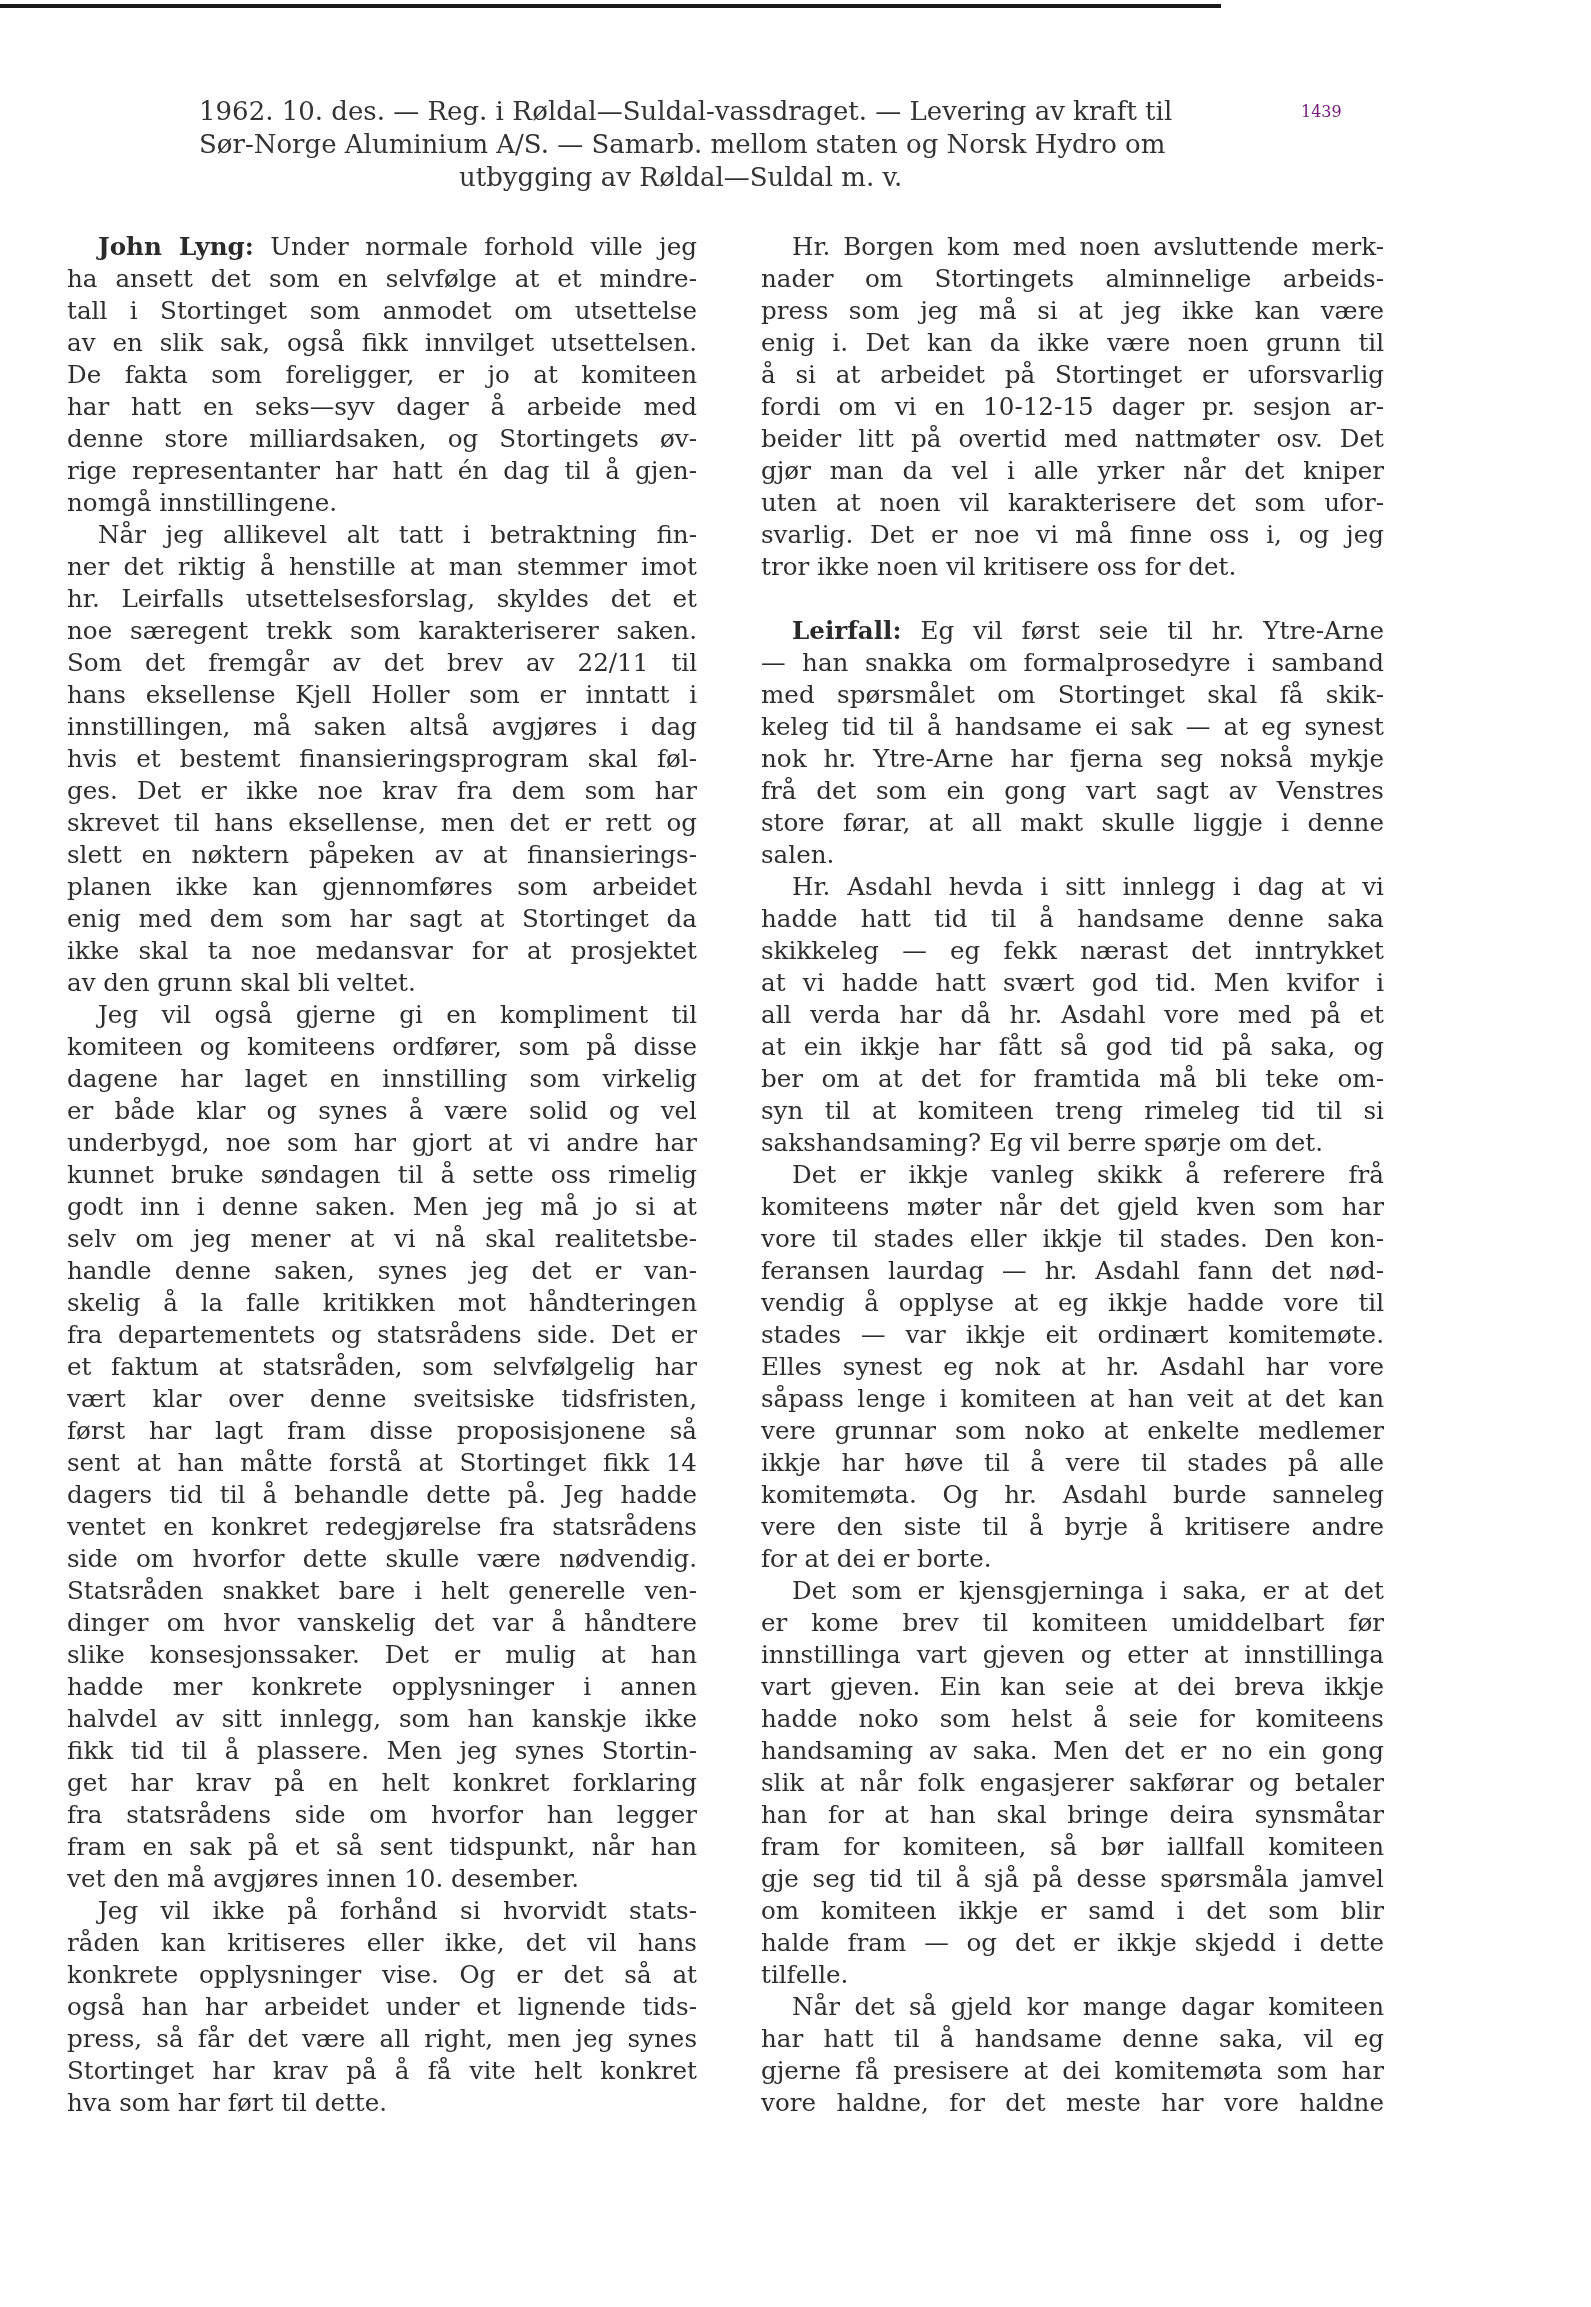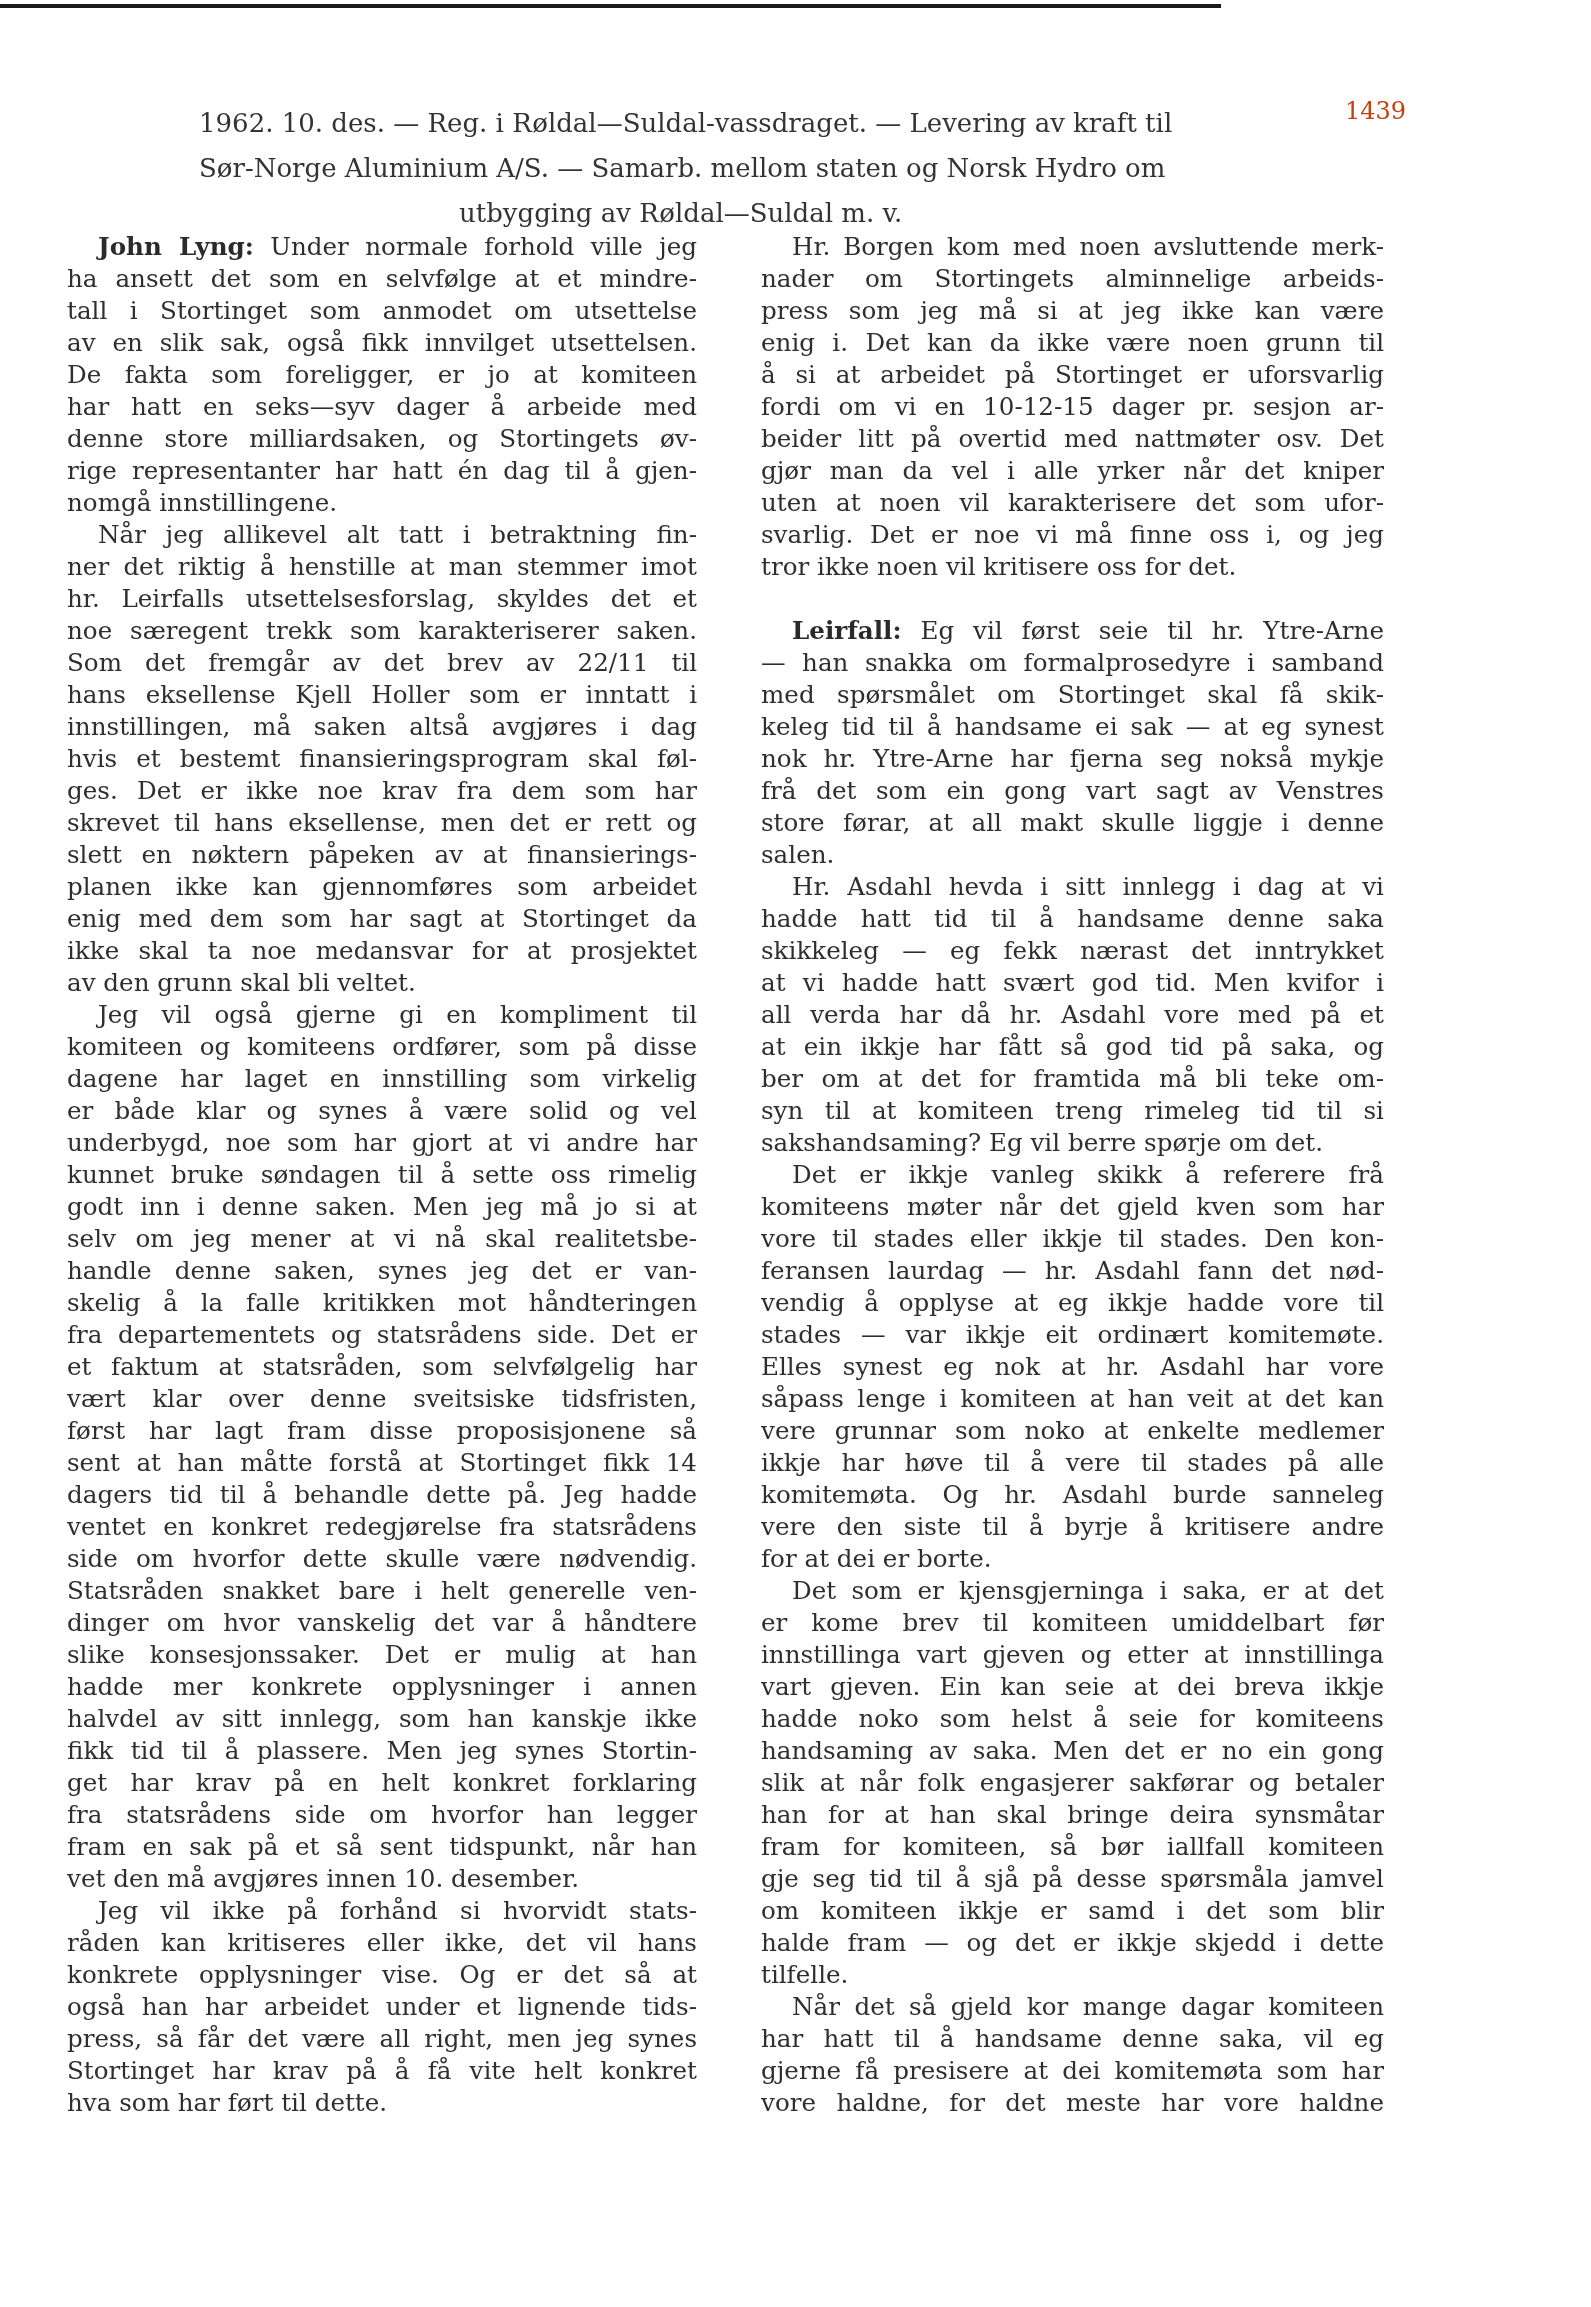--- a/index.html
+++ b/index.html
@@ -9,25 +9,25 @@
     color: #2e2e2e;
   }
   .top-rule {
     position: absolute; left: 0; top: 4.4px; width: 1221px; height: 3.3px;
     background: #1a1a1a;
   }
   .header {
     position: absolute; left: 199px; top: 95px; width: 1193px;
     font-size: 26px; line-height: 33px; color: #333;
   }
-  .header .hline { display: block; white-space: nowrap; height: 33px; margin-top: 12px; }
+  .header .hline { display: block; white-space: nowrap; height: 33px; }
   .header .hline.center { padding-left: 260px; }
   .page-number {
     position: absolute; left: 1301px; top: 95px;
-    font-size: 24px; line-height: 33px; color: #c2410c; margin-left: 44px;
+    font-size: 16px; line-height: 33px; color: #701a75;
   }
   .column {
     position: absolute; top: 231px; width: 630px;
     font-size: 24.6px; line-height: 32px;
   }
   .col-left { left: 67px; }
   .col-right { left: 761px; width: 623px; }
   .line {
     display: block; height: 32px; white-space: nowrap;
     text-align: justify; text-align-last: justify; overflow: hidden;

